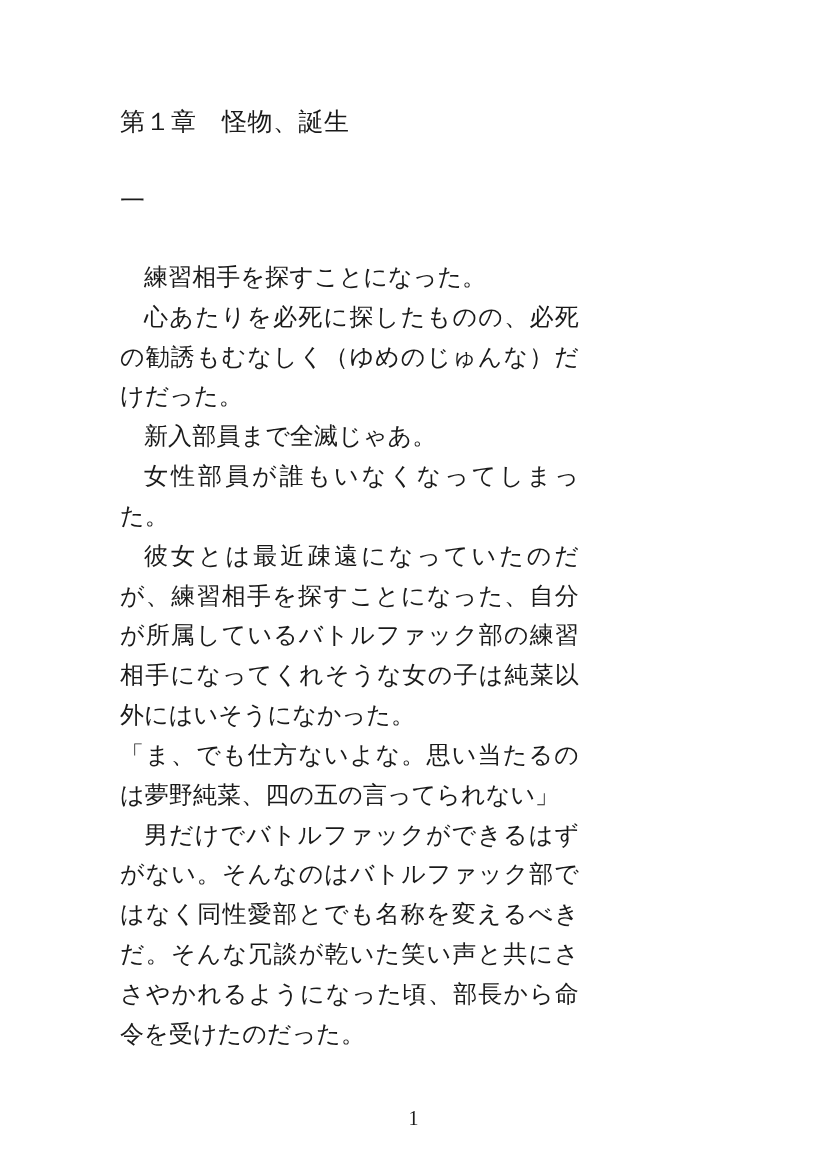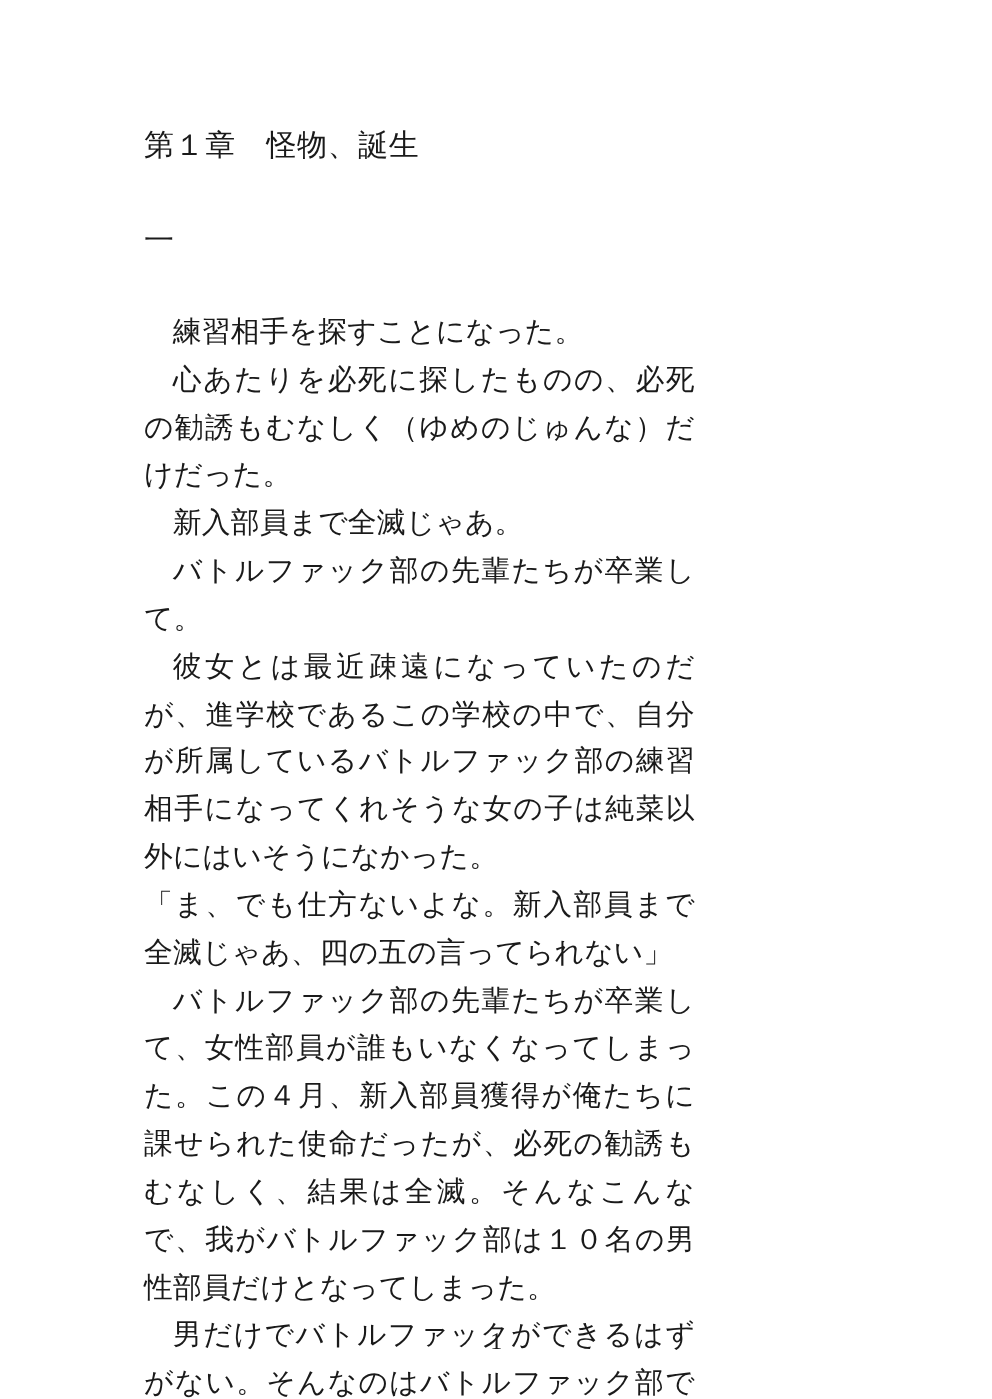--- a/index.html
+++ b/index.html
@@ -66,23 +66,22 @@
 <div class="page">
 
   <div class="chapter-title">第１章　怪物、誕生</div>
 
   <div class="section-number">一</div>
 
   <div class="body-text">
     <p class="indent">練習相手を探すことになった。</p>
     <p class="indent">心あたりを必死に探したものの、必死の勧誘もむなしく（ゆめのじゅんな）だけだった。</p>
     <p class="indent">新入部員まで全滅じゃあ。</p>
-    <p class="indent">バトルファック部の先輩たちが卒業して。</p>
-    <p class="indent">彼女とは最近疎遠になっていたのだが、進学校であるこの学校の中で、自分が所属しているバトルファック部の練習相手になってくれそうな女の子は純菜以外にはいそうになかった。</p>
-    <p class="noindent">「ま、でも仕方ないよな。新入部員まで全滅じゃあ、四の五の言ってられない」</p>
-    <p class="indent">バトルファック部の先輩たちが卒業して、女性部員が誰もいなくなってしまった。この４月、新入部員獲得が俺たちに課せられた使命だったが、必死の勧誘もむなしく、結果は全滅。そんなこんなで、我がバトルファック部は１０名の男性部員だけとなってしまった。</p>
+    <p class="indent">女性部員が誰もいなくなってしまった。</p>
+    <p class="indent">彼女とは最近疎遠になっていたのだが、練習相手を探すことになった、自分が所属しているバトルファック部の練習相手になってくれそうな女の子は純菜以外にはいそうになかった。</p>
+    <p class="noindent">「ま、でも仕方ないよな。思い当たるのは夢野純菜、四の五の言ってられない」</p>
     <p class="indent">男だけでバトルファックができるはずがない。そんなのはバトルファック部ではなく同性愛部とでも名称を変えるべきだ。そんな冗談が乾いた笑い声と共にささやかれるようになった頃、部長から命令を受けたのだった。</p>
 
   </div>
 
   <div class="page-number">1</div>
 
 </div>
 
 </body></html>

